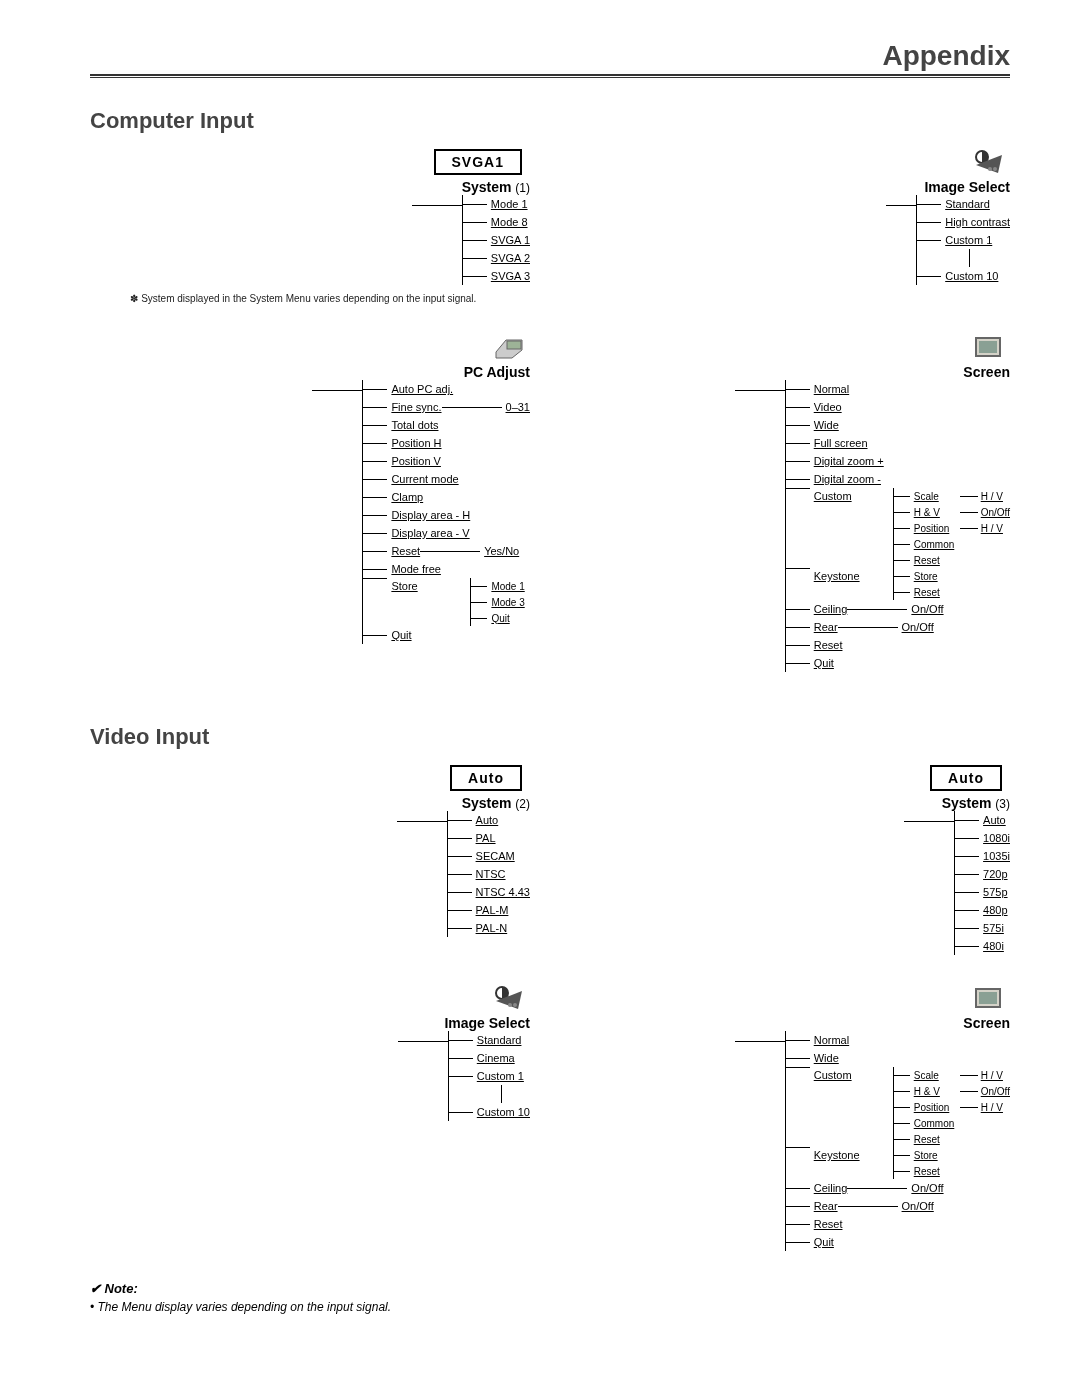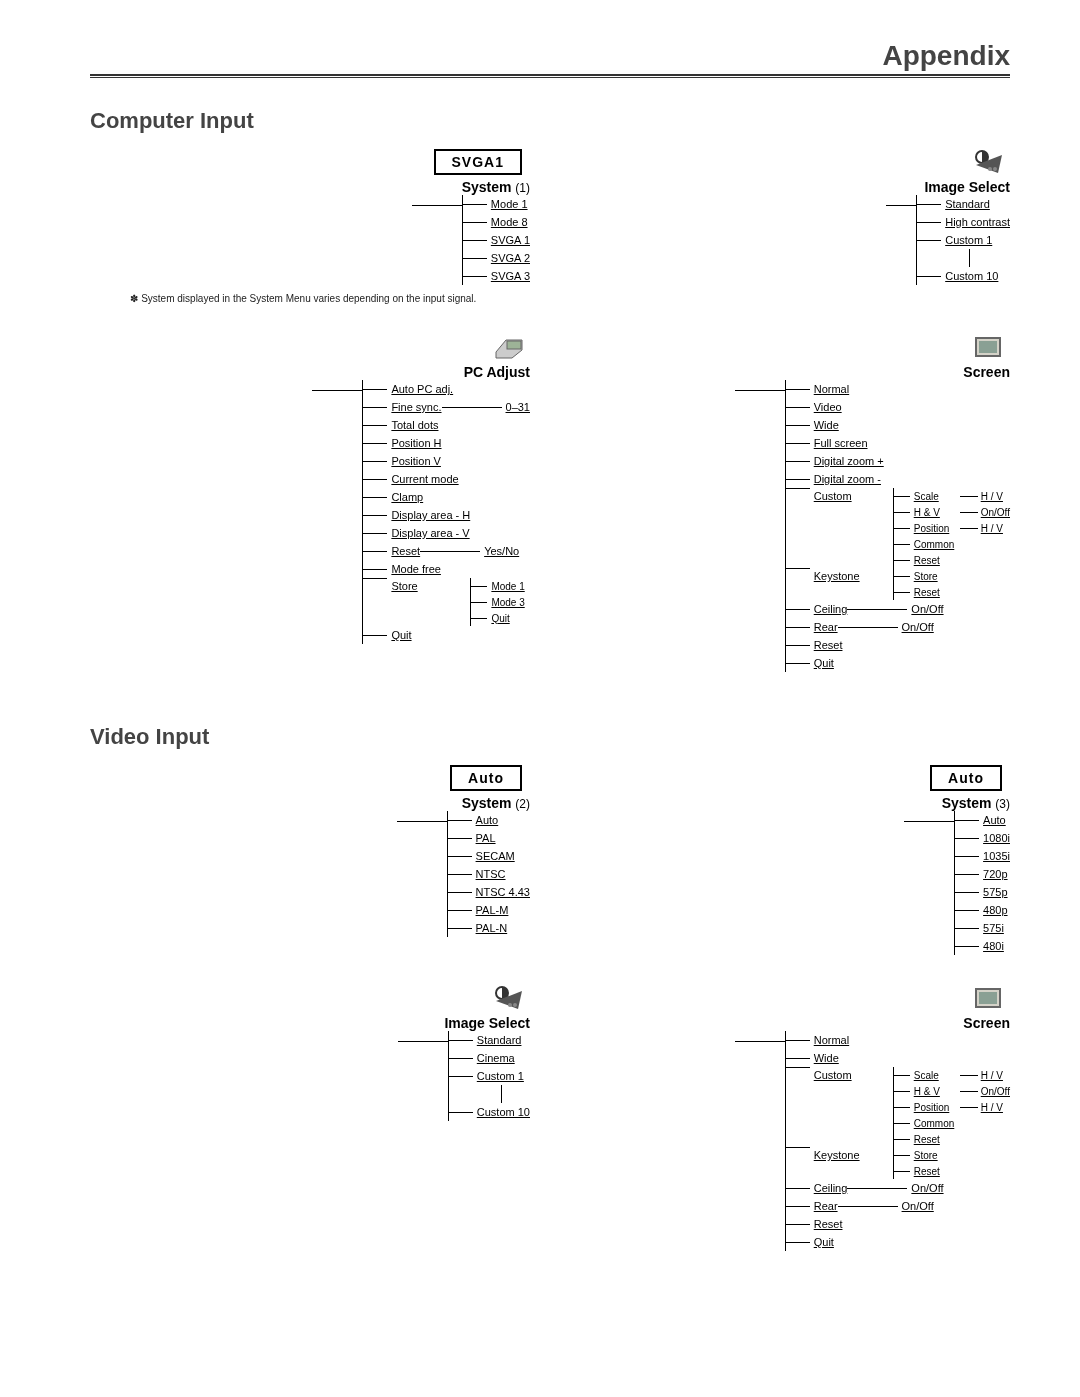--- a/index.html
+++ b/index.html
@@ -690,14 +690,21 @@
                     <span class="tree-item">Quit</span>
                   </div>
                 </div>
               </div>
           </div>
         </div>
       </div>
     </div>
   </div>
 
+  <div class="note-block">
+    <div class="note-title">
+      <span>✔</span>
+      <span>Note:</span>
+    </div>
+    <div class="note-body">• The Menu display varies depending on the input signal.</div>
+  </div>
 
 </div>
 
 </body></html>

